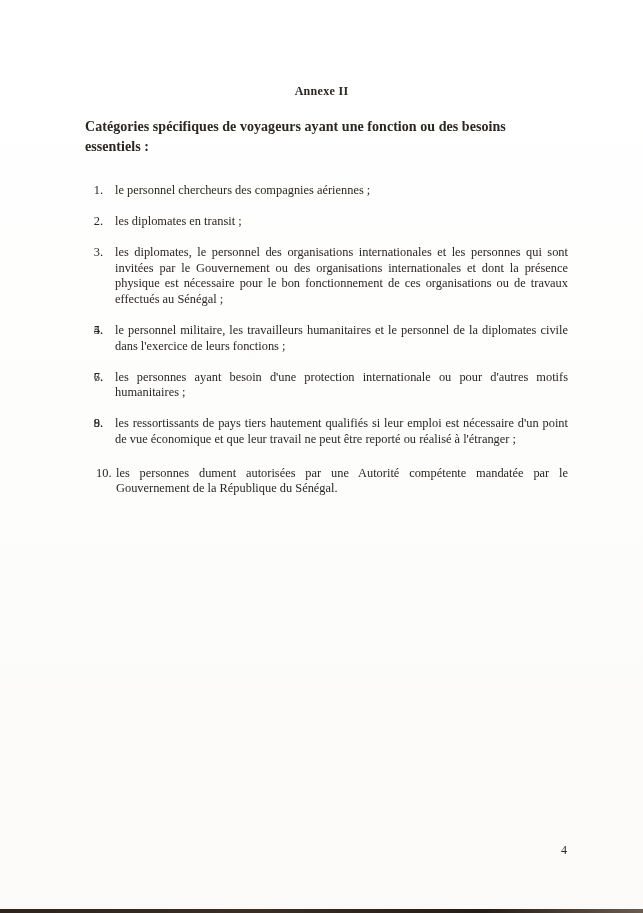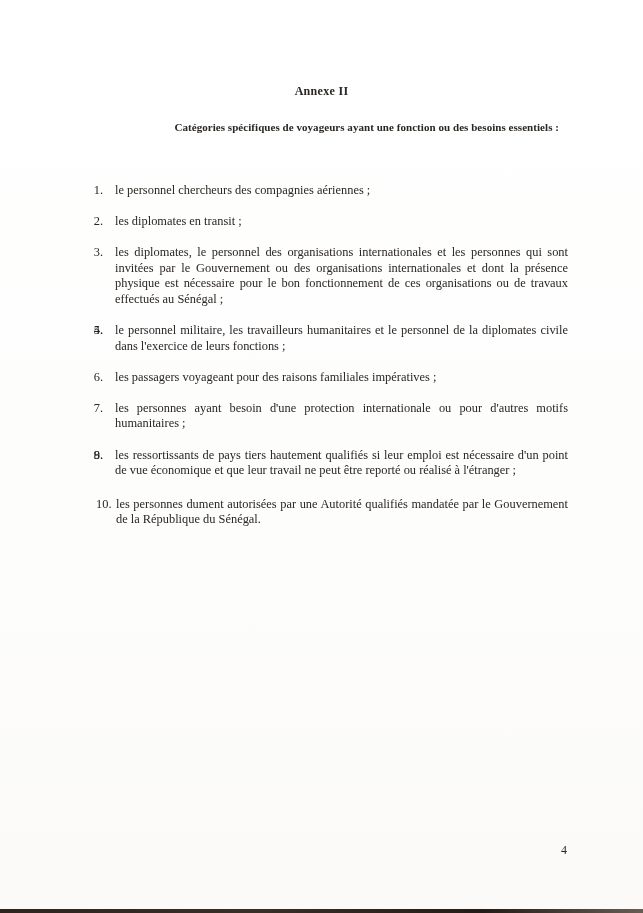--- a/index.html
+++ b/index.html
@@ -52,23 +52,23 @@
     font-weight: bold;
     font-size: 12px;
     letter-spacing: 0.3px;
   }
 
   .subtitle {
     position: absolute;
     left: 85px;
     top: 117px;
     width: 474px;
-    text-align: right;
+    text-align: left;
     font-weight: bold;
-    font-size: 11px;
+    font-size: 14px;
     line-height: 20px;
     letter-spacing: 0.05px;
   }
 
   .list {
     position: absolute;
     left: 0;
     top: 183px;
     width: 643px;
   }
@@ -151,40 +151,39 @@
         <span class="marker">4.</span>
       </div>
 
       <div class="item">
         <span class="marker">5.</span>
         <span class="body">le personnel militaire, les travailleurs humanitaires et le personnel de la diplomates civile dans l'exercice de leurs fonctions ;</span>
       </div>
 
       <div class="item">
         <span class="marker">6.</span>
-        <span class="body">les passagers voyageant pour des raisons familiales impératives ;</span>
       </div>
 
       <div class="item">
         <span class="marker">7.</span>
         <span class="body">les personnes ayant besoin d'une protection internationale ou pour d'autres motifs humanitaires ;</span>
       </div>
 
       <div class="item">
         <span class="marker">8.</span>
       </div>
 
       <div class="item">
         <span class="marker">9.</span>
         <span class="body">les ressortissants de pays tiers hautement qualifiés si leur emploi est nécessaire d'un point de vue économique et que leur travail ne peut être reporté ou réalisé à l'étranger ;</span>
       </div>
 
       <div class="item wide">
         <span class="marker">10.</span>
-        <span class="body">les personnes dument autorisées par une Autorité qualifiés mandatée par le Gouvernement de la République du Sénégal.</span>
+        <span class="body">les personnes dument autorisées par une Autorité compétente mandatée par le Gouvernement de la République du Sénégal.</span>
       </div>
 
     </div>
 
     <div class="page-number">4</div>
 
   </div>
 
   <div class="scan-edge-bottom"></div>
 </div>

